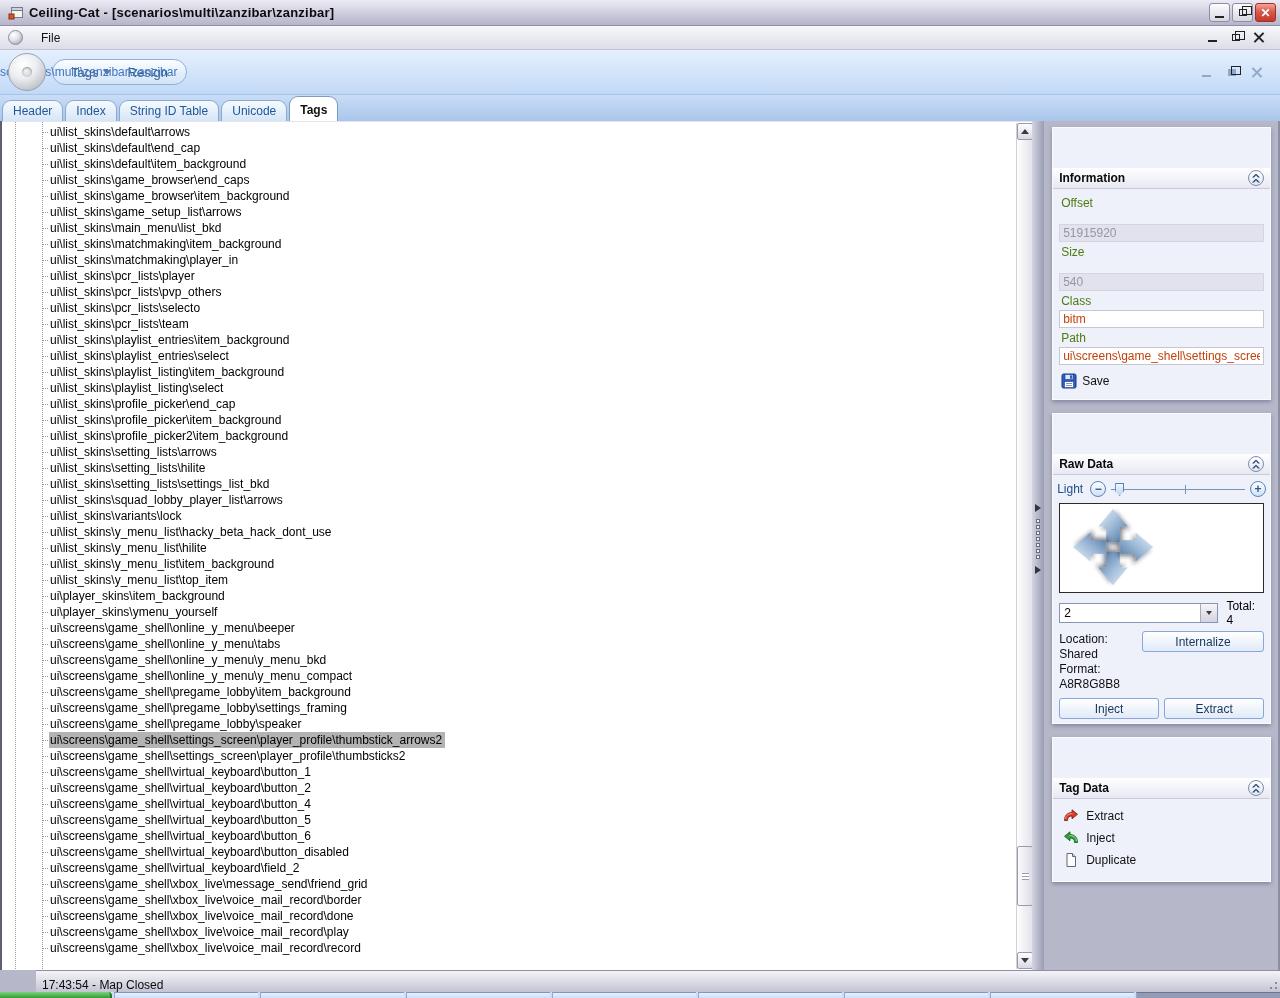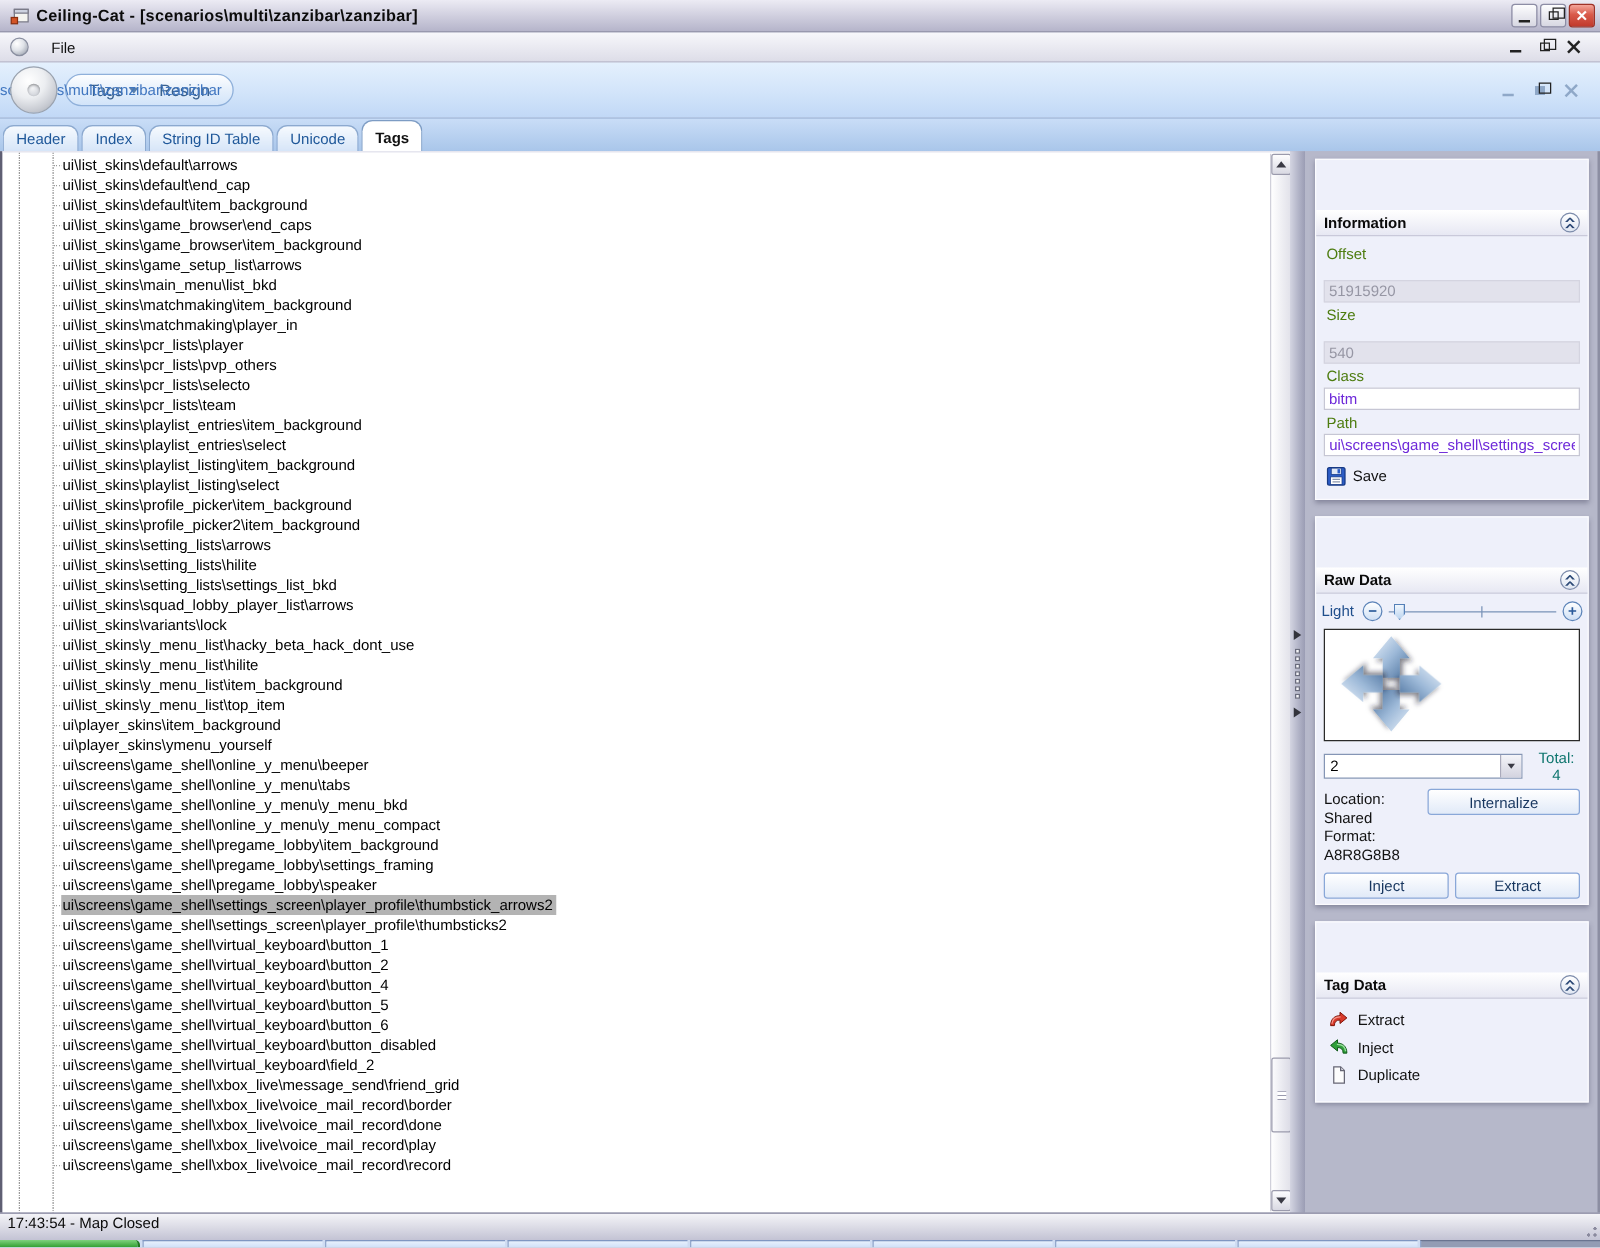--- a/index.html
+++ b/index.html
@@ -99,21 +99,21 @@
   .chevron-btn { margin-left:auto; width:16px; height:16px; border:1px solid #7d8cab; border-radius:50%;
     background:linear-gradient(180deg,#ffffff,#dfe6f2); display:flex; align-items:center; justify-content:center; }
   .chev { width:8px; height:9px; position:relative; }
   .chev::before,.chev::after { content:""; position:absolute; left:0; width:8px; height:4px;
     clip-path:polygon(50% 0,100% 100%,74% 100%,50% 45%,26% 100%,0 100%); background:#2d4a77; }
   .chev::before { top:0; } .chev::after { top:5px; }
 
   .panel-body { padding:4px 6px 8px; }
   .fld-label { color:#4d7c0f; margin:3px 2px 2px; }
   .fld-input { width:100%; height:18px; border:1px solid #c6c6d4; background:#fff; font-family:"Liberation Sans",sans-serif;
-    font-size:12px; padding:0 3px; color:#6d28d9; white-space:nowrap; overflow:hidden; }
+    font-size:12px; padding:0 3px; color:#c2410c; white-space:nowrap; overflow:hidden; }
   .fld-input.disabled { background:#e2e2ec; color:#9696a4; border-color:#d4d4e0;margin-top:12px; }
   .save-row { display:flex; align-items:center; gap:5px; margin:8px 2px 2px; color:#111; }
 
   
   .light-row { display:flex; align-items:center; gap:5px; padding:6px 4px 5px; }
   .light-label { color:#1f4e8c; margin-right:2px; }
   .round-btn { width:16px; height:16px; border-radius:50%; border:1px solid #5b83b8; flex:0 0 auto;
     background:linear-gradient(180deg,#ffffff,#cfe0f5); color:#2a5a9a; font-weight:bold; font-size:12px;
     display:flex; align-items:center; justify-content:center; line-height:1; }
   .slider-track { flex:1 1 auto; height:16px; position:relative; }
@@ -123,36 +123,36 @@
     background:linear-gradient(180deg,#f6faff,#b9d2ee); box-shadow:inset 0 0 0 1px #5580b8;
     clip-path:polygon(0 0,100% 0,100% 62%,50% 100%,0 62%); }
   .preview-box { margin:1px 6px 6px; height:90px; background:#fff; border:1px solid #2a2a2a; position:relative; overflow:hidden; }
   .preview-box svg { position:absolute; left:8px; top:2px; }
   .combo-row { display:flex; align-items:center; margin:2px 6px 4px; gap:8px; }
   .combo { width:164px; height:20px; border:1px solid #8595b5; background:#fff; display:flex; }
   .combo-value { flex:1; padding:2px 4px; color:#000; }
   .combo-btn { width:17px; border-left:1px solid #aab; background:linear-gradient(180deg,#f5f5f9,#d3d3df);
     display:flex; align-items:center; justify-content:center; }
   .combo-btn .sarrow.down { border-left-width:3.5px; border-right-width:3.5px; border-top-width:4px; }
-  .total-label { color:#0f766e;text-align:center; }
+  .total-label { color:#000000; }
   .locfmt-grid { display:flex; margin:2px 6px 6px; gap:5px; }
   .locfmt { flex:1; color:#111; line-height:15px; padding-top:1px; }
   .xpbtn { height:21px; border:1px solid #89a7d8; border-radius:3px; background:linear-gradient(180deg,#ffffff,#e1eaf8);
     color:#17365f; font-size:12px; display:flex; align-items:center; justify-content:center; }
   .btn-internalize { width:122px; align-self:flex-start; }
   .btn-row { display:flex; margin:2px 6px 4px; gap:5px; }
   .btn-row .xpbtn { flex:1; }
 
   
   .tagdata-body { padding:6px 10px 10px; }
   .tagrow { display:flex; align-items:center; gap:7px; height:22px; color:#111; }
 
   
   .statusbar { height:22px; flex:0 0 auto; background:linear-gradient(180deg,#f4f4f8 0%,#dcdce6 50%,#c3c3d4 100%);
-    border-top:1px solid #8f8fa5; display:flex; align-items:flex-start; padding:0 6px; color:#0a0a0a; position:relative; }
+    border-top:1px solid #8f8fa5; display:flex; align-items:flex-end; padding:0 6px; color:#0a0a0a; position:relative;margin-left:36px; }
   .grip { position:absolute; right:2px; bottom:2px; width:12px; height:12px;
     background:
       radial-gradient(circle at 10px 10px, #8a8a9e 1.2px, transparent 1.4px),
       radial-gradient(circle at 10px 5px, #8a8a9e 1.2px, transparent 1.4px),
       radial-gradient(circle at 5px 10px, #8a8a9e 1.2px, transparent 1.4px); }
 
   
   .taskbar { height:6px; flex:0 0 auto; display:flex; background:#cfdcf2; overflow:hidden; }
   .start-stub { width:112px; background:linear-gradient(180deg,#7ed27e,#2f9e2f); border-right:2px solid #1d7a1d; border-radius:0 4px 0 0; }
   .task-btn { flex:1; background:linear-gradient(180deg,#e8f1fd,#cfdff8); border-left:1px solid #93a8cc; border-top:1px solid #7f96c2; margin-left:2px; }
@@ -255,20 +255,21 @@
           <div class="tree-row"><span>ui\list_skins\matchmaking\item_background</span></div>
           <div class="tree-row"><span>ui\list_skins\matchmaking\player_in</span></div>
           <div class="tree-row"><span>ui\list_skins\pcr_lists\player</span></div>
           <div class="tree-row"><span>ui\list_skins\pcr_lists\pvp_others</span></div>
           <div class="tree-row"><span>ui\list_skins\pcr_lists\selecto</span></div>
           <div class="tree-row"><span>ui\list_skins\pcr_lists\team</span></div>
           <div class="tree-row"><span>ui\list_skins\playlist_entries\item_background</span></div>
           <div class="tree-row"><span>ui\list_skins\playlist_entries\select</span></div>
           <div class="tree-row"><span>ui\list_skins\playlist_listing\item_background</span></div>
           <div class="tree-row"><span>ui\list_skins\playlist_listing\select</span></div>
+          <div class="tree-row"><span>ui\list_skins\profile_picker\end_cap</span></div>
           <div class="tree-row"><span>ui\list_skins\profile_picker\item_background</span></div>
           <div class="tree-row"><span>ui\list_skins\profile_picker2\item_background</span></div>
           <div class="tree-row"><span>ui\list_skins\setting_lists\arrows</span></div>
           <div class="tree-row"><span>ui\list_skins\setting_lists\hilite</span></div>
           <div class="tree-row"><span>ui\list_skins\setting_lists\settings_list_bkd</span></div>
           <div class="tree-row"><span>ui\list_skins\squad_lobby_player_list\arrows</span></div>
           <div class="tree-row"><span>ui\list_skins\variants\lock</span></div>
           <div class="tree-row"><span>ui\list_skins\y_menu_list\hacky_beta_hack_dont_use</span></div>
           <div class="tree-row"><span>ui\list_skins\y_menu_list\hilite</span></div>
           <div class="tree-row"><span>ui\list_skins\y_menu_list\item_background</span></div>

